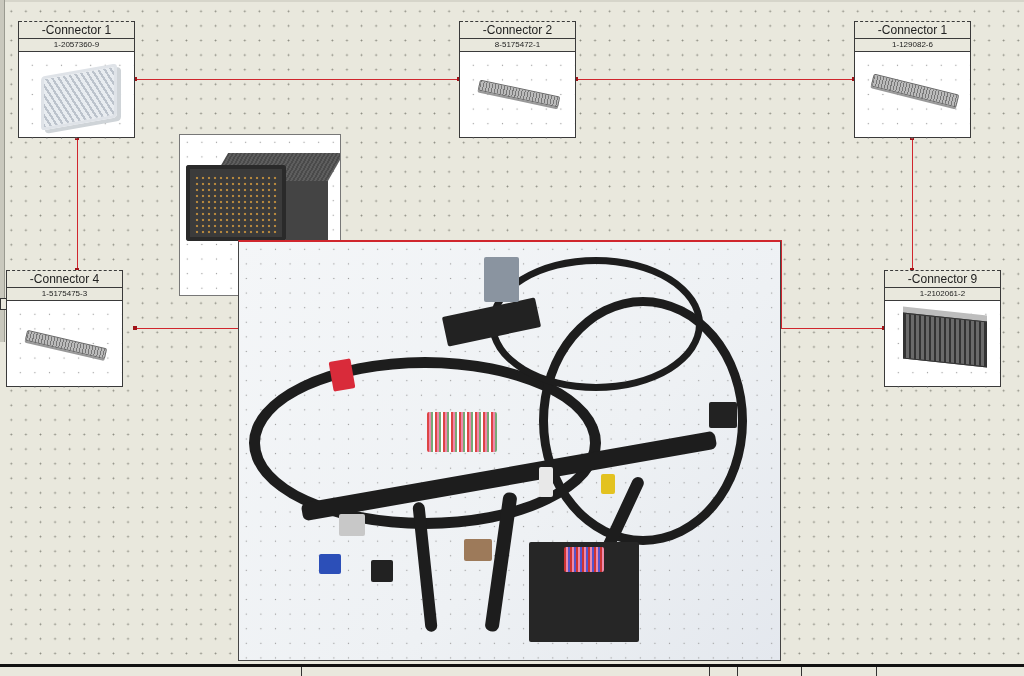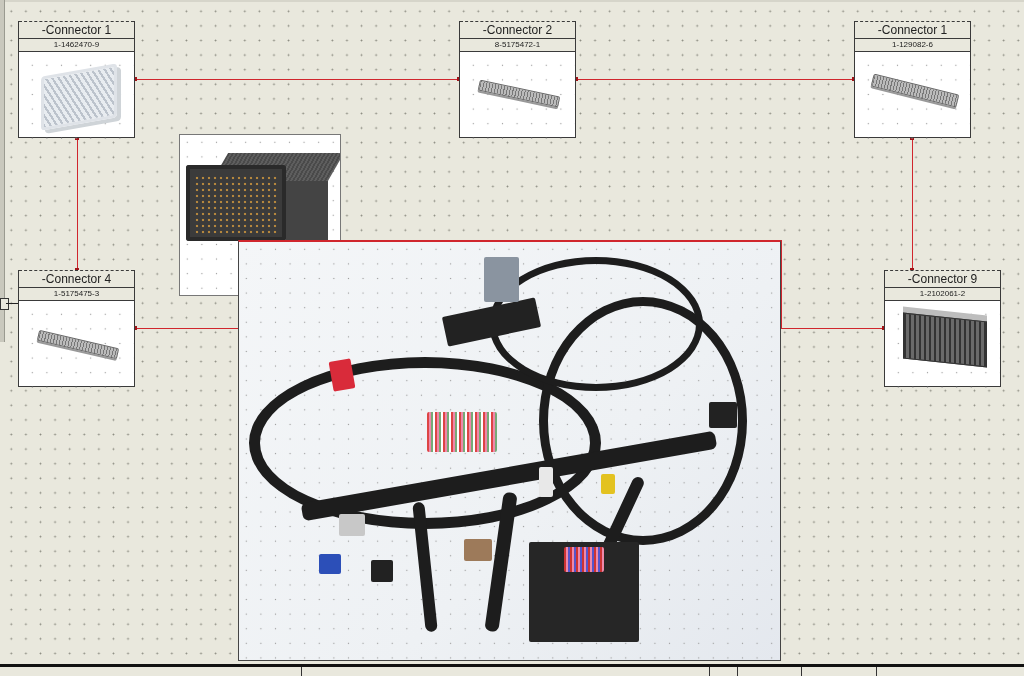--- a/index.html
+++ b/index.html
@@ -106,21 +106,21 @@
 <div class="node" style="left:854px;top:79px"></div>
 <div class="node" style="left:77px;top:138px"></div>
 <div class="node" style="left:77px;top:270px"></div>
 <div class="node" style="left:912px;top:138px"></div>
 <div class="node" style="left:912px;top:270px"></div>
 <div class="node" style="left:135px;top:328px"></div>
 <div class="node" style="left:884px;top:328px"></div>
 
 <div class="conn" style="left:18px;top:21px">
   <div class="title">-Connector 1</div>
-  <div class="pn">1-1462470-9</div>
+  <div class="pn">1-2057360-9</div>
   <div class="body">
       <div class="part-cage"></div>
     </div>
 </div>
 
 <div class="conn" style="left:459px;top:21px">
   <div class="title">-Connector 2</div>
   <div class="pn">8-5175472-1</div>
   <div class="body">
       <div class="part-slim" style="left:18px;top:36px;width:80px;transform:rotate(12deg)"></div>
@@ -128,21 +128,21 @@
 </div>
 
 <div class="conn" style="left:854px;top:21px">
   <div class="title">-Connector 1</div>
   <div class="pn">1-129082-6</div>
   <div class="body">
       <div class="part-slim" style="left:16px;top:32px;width:86px;height:11px;transform:rotate(14deg)"></div>
     </div>
 </div>
 
-<div class="conn" style="left:18px;top:270px">
+<div class="conn" style="left:6px;top:270px">
   <div class="title">-Connector 4</div>
   <div class="pn">1-5175475-3</div>
   <div class="body">
       <div class="part-slim" style="left:18px;top:38px;width:80px;transform:rotate(13deg)"></div>
     </div>
 </div>
 
 <div class="conn" style="left:884px;top:270px">
   <div class="title">-Connector 9</div>
   <div class="pn">1-2102061-2</div>

